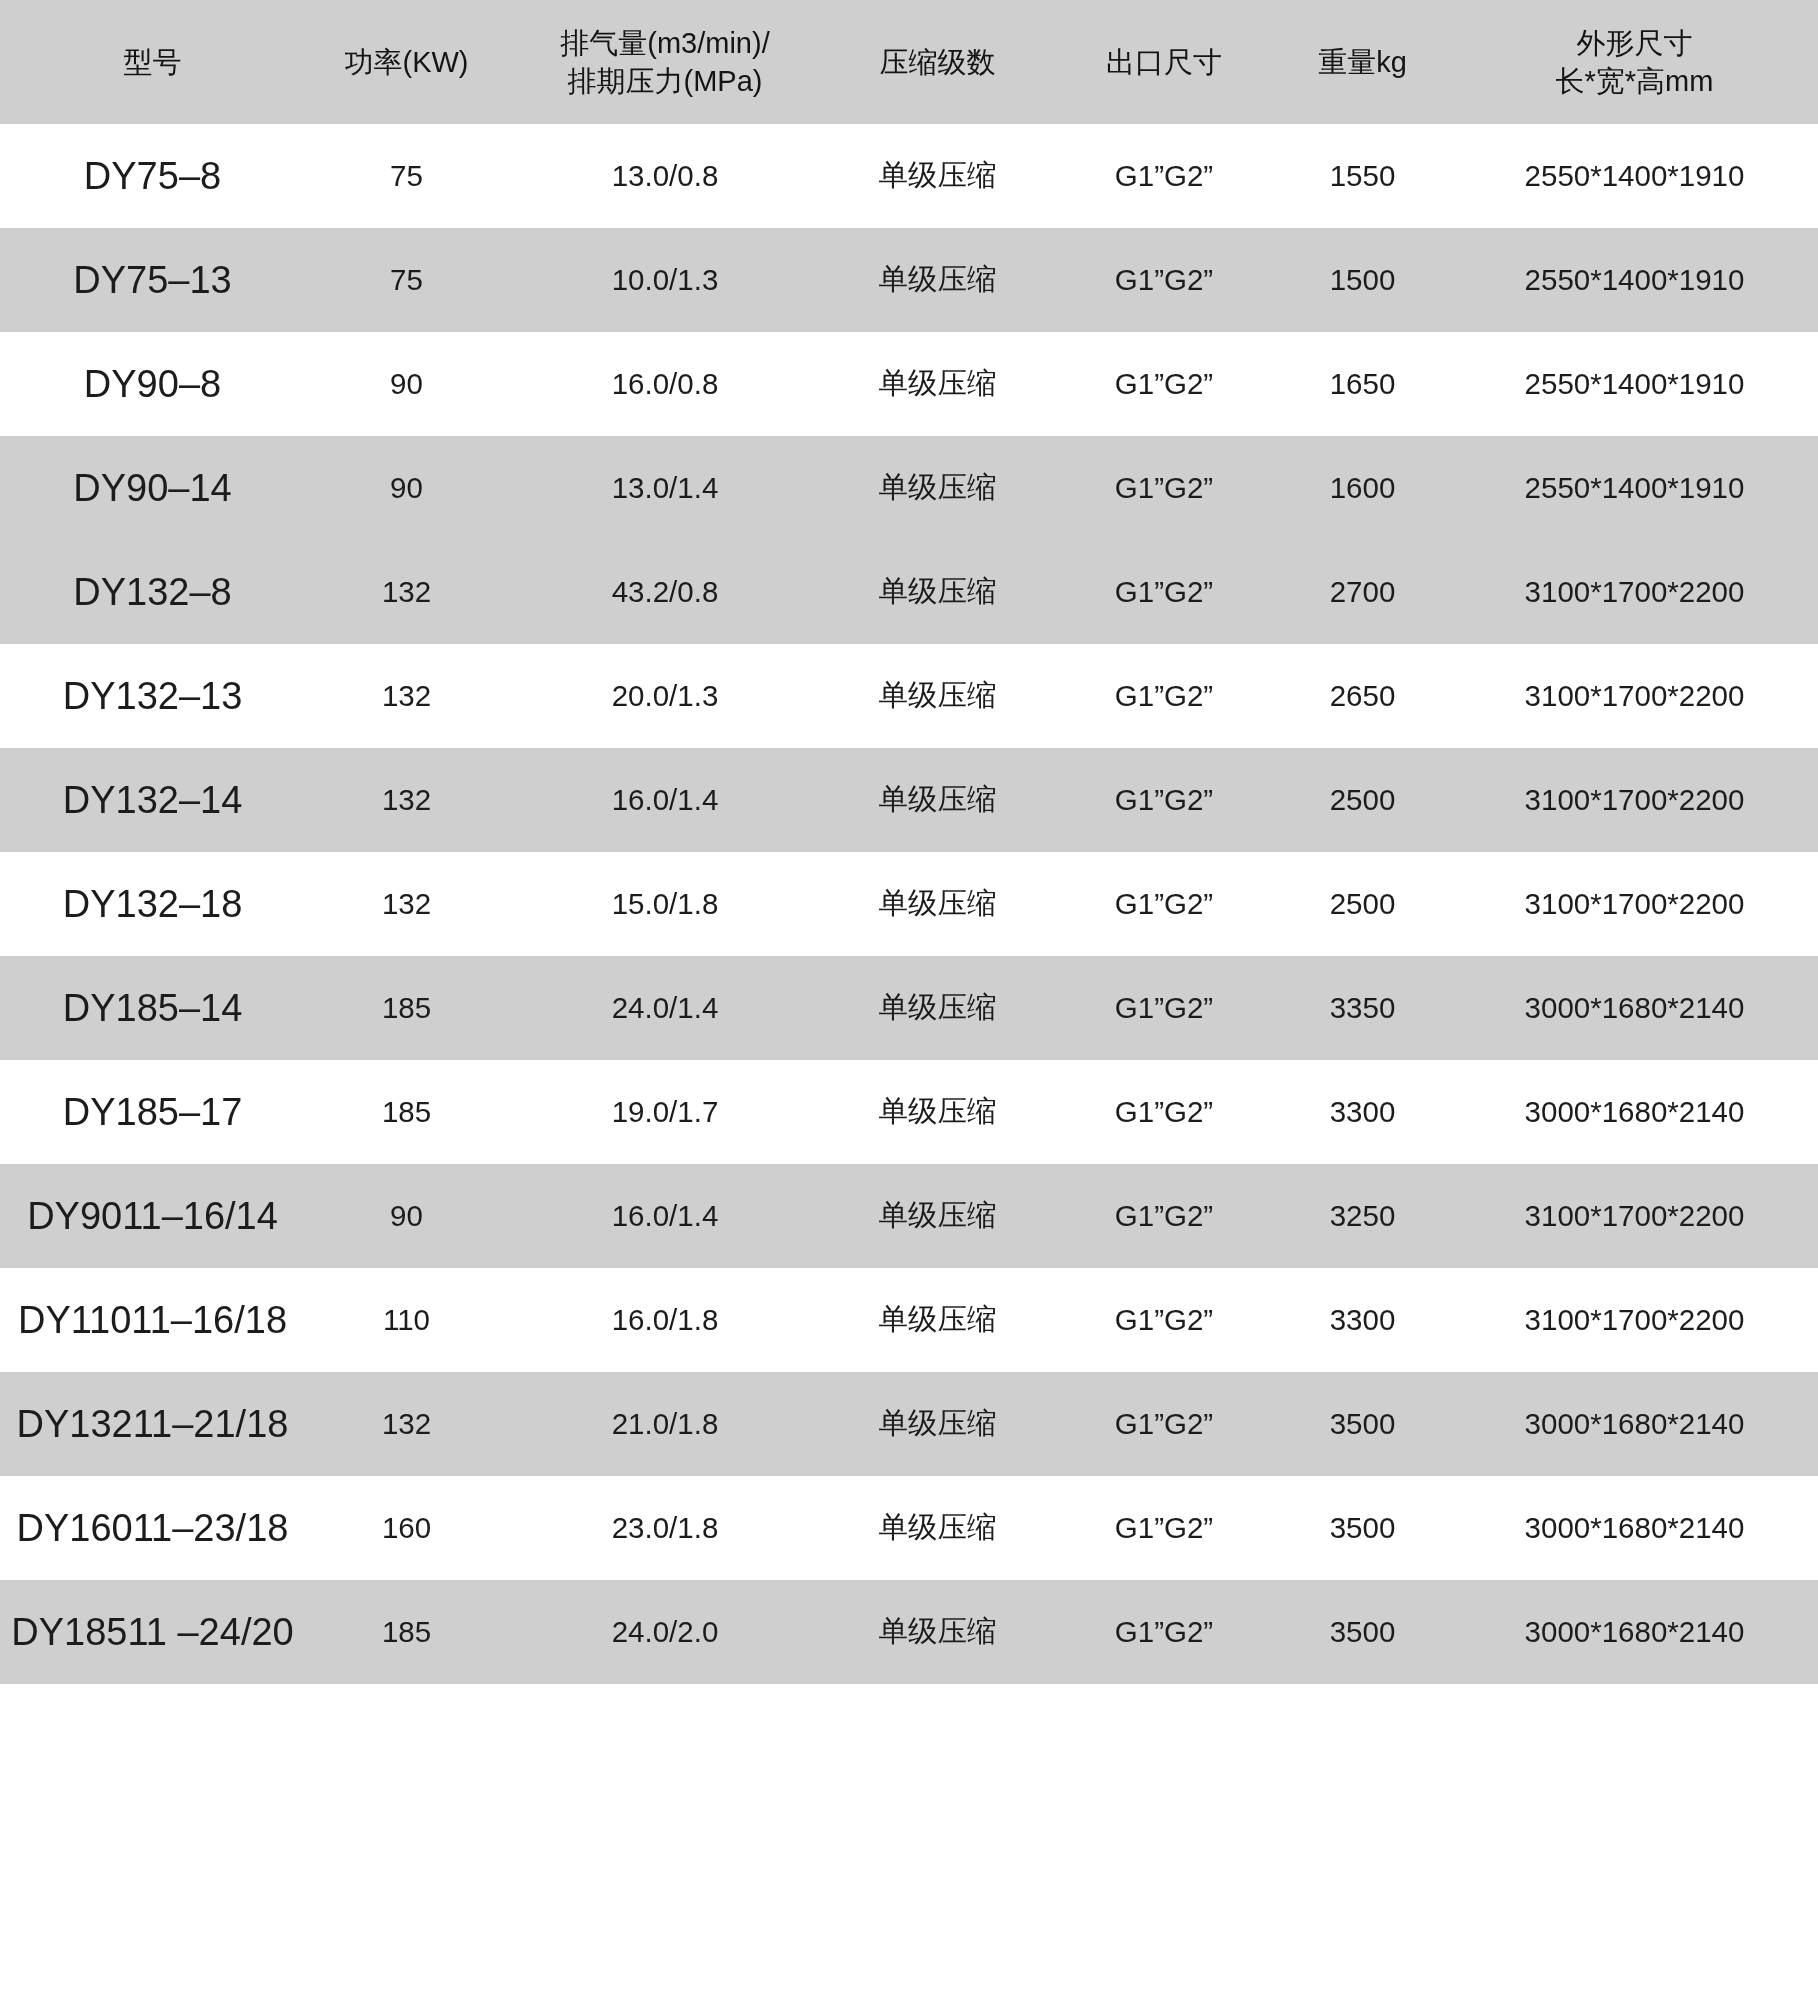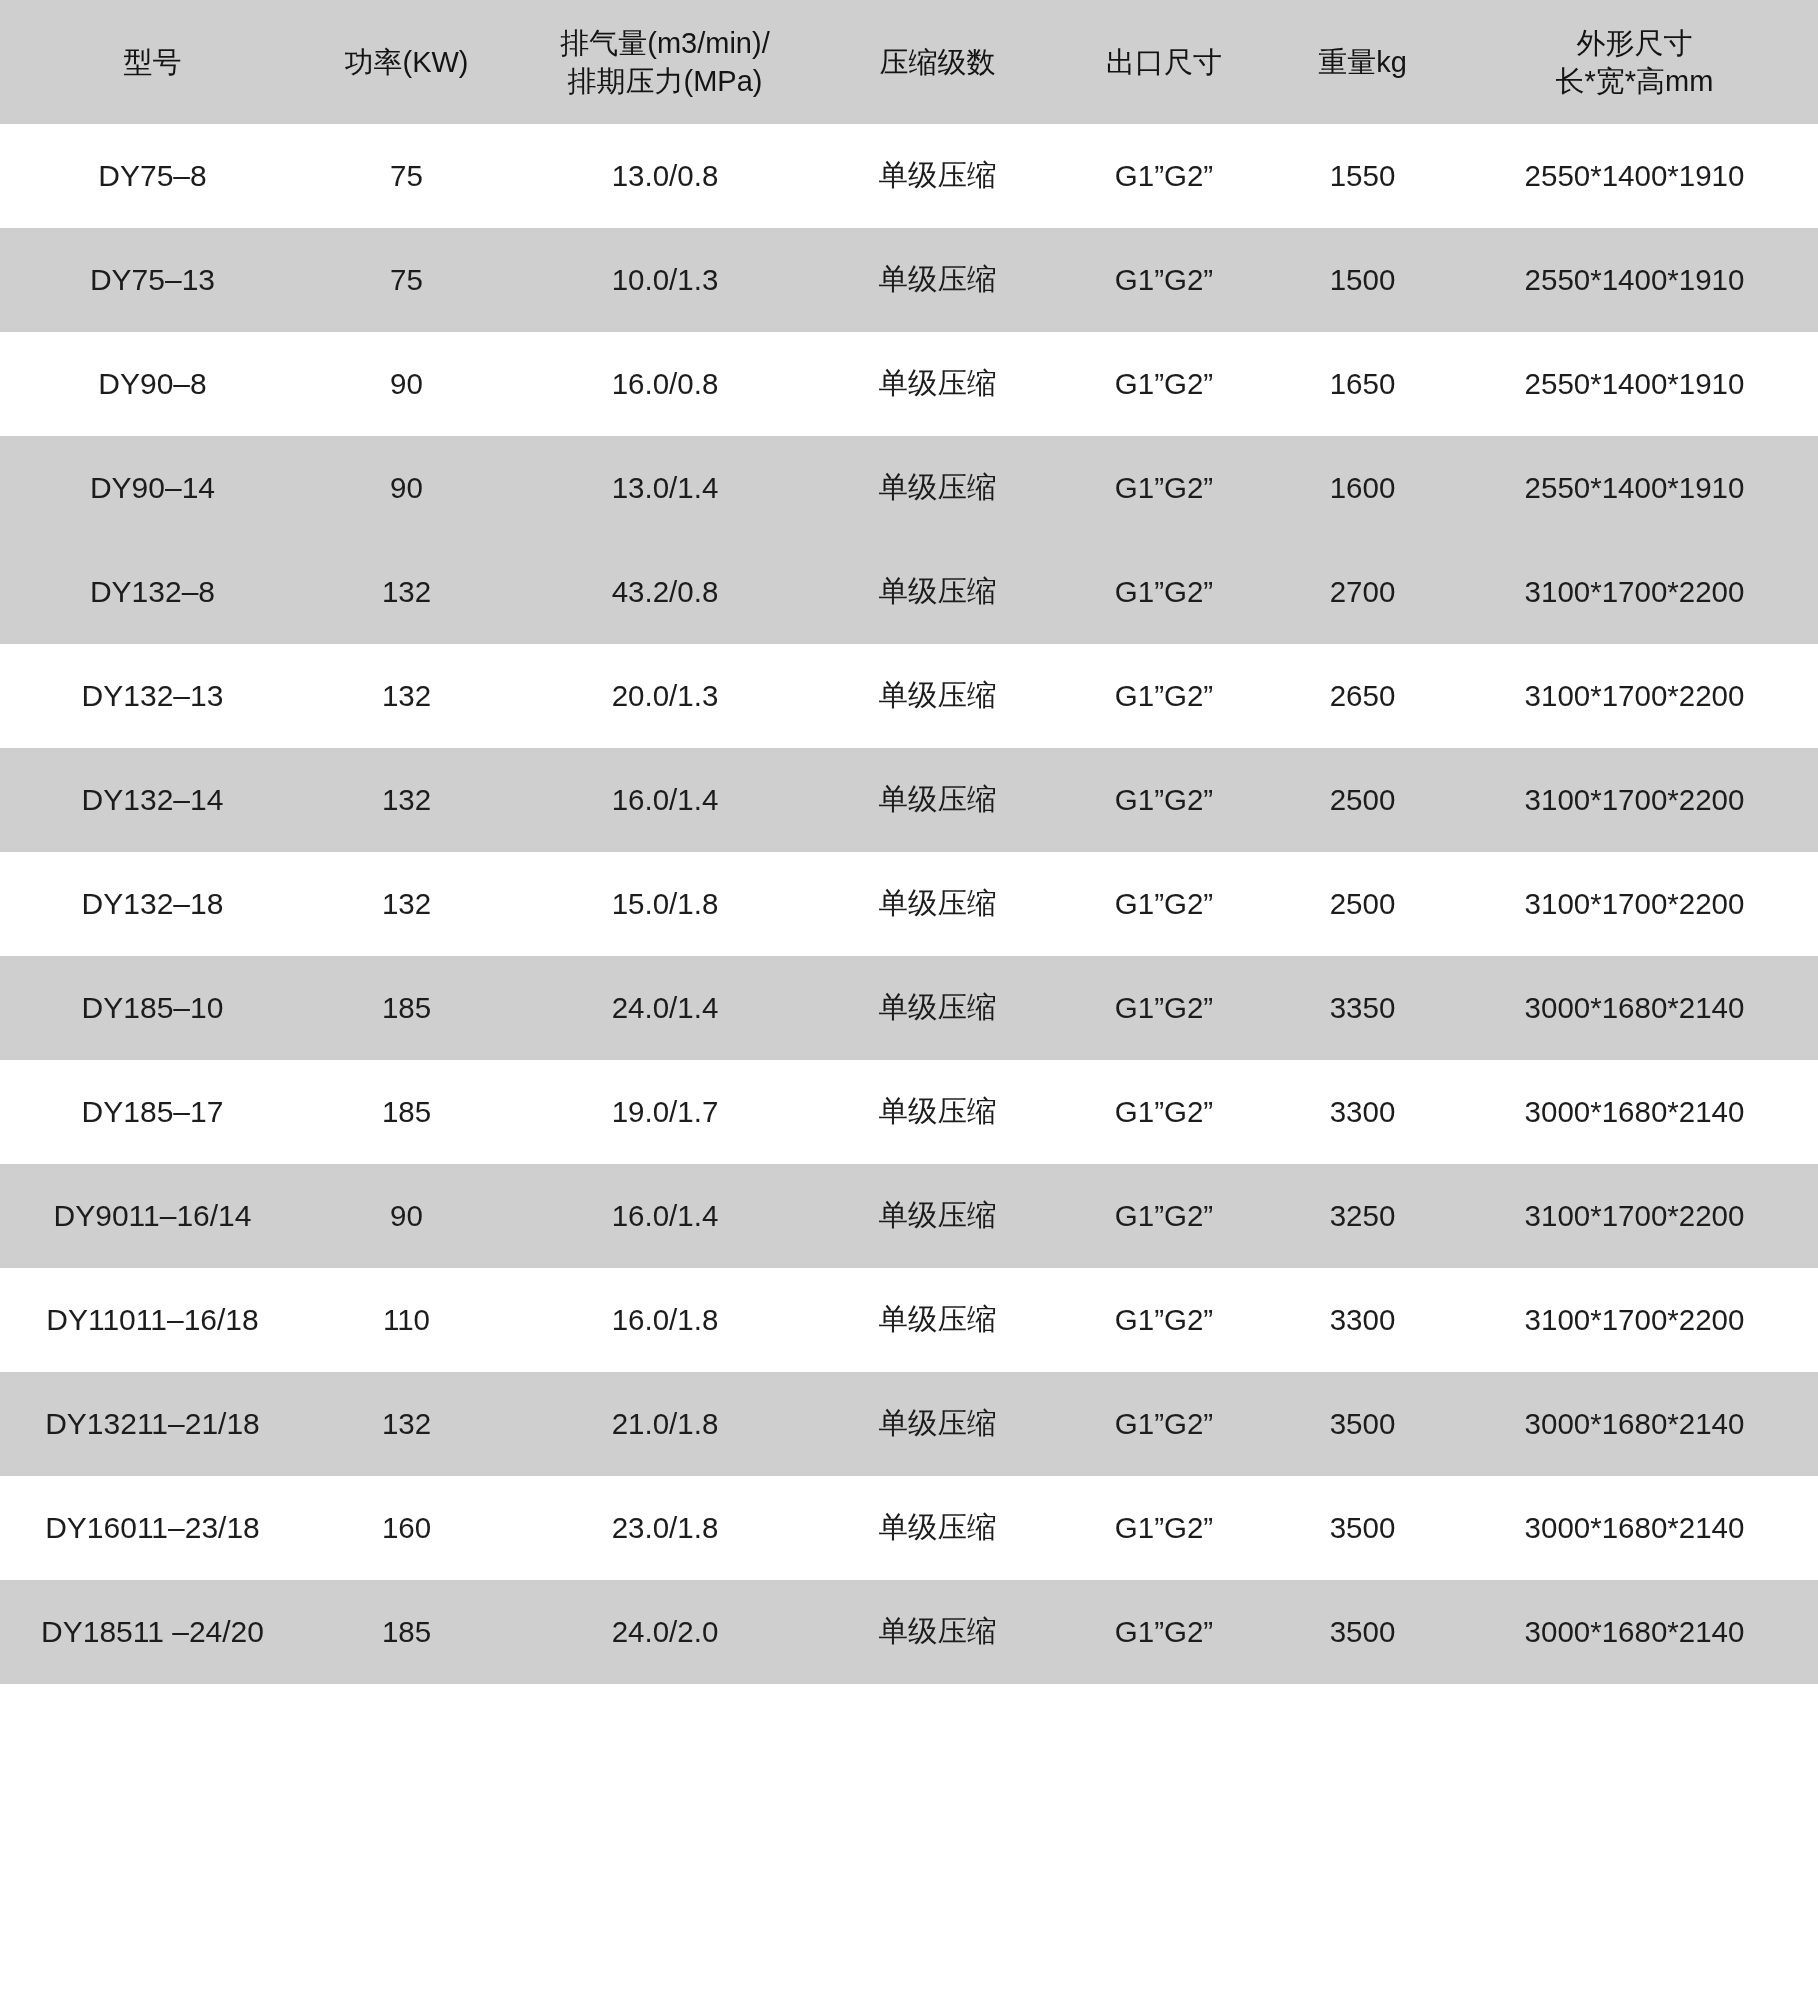--- a/index.html
+++ b/index.html
@@ -45,21 +45,21 @@
     font-size: 29.5px;
     text-align: center;
     vertical-align: middle;
     height: 104px;
     padding: 0 3.7px;
     white-space: nowrap;
     color: #1c1c1c;
   }
   tbody tr.odd td { background: #ffffff; }
   tbody tr.even td { background: #cfcfcf; }
-  tbody tr td.model { font-size: 30px; }
+  tbody tr td.model { font-size: 38px; }
 </style>
 </head>
 <body>
 
 <table class="spec-table">
   <colgroup>
     <col class="c0">
       <col class="c1">
       <col class="c2">
       <col class="c3">
@@ -161,21 +161,21 @@
       <tr class="odd">
         <td class="model">DY132–18</td>
         <td>132</td>
         <td>15.0/1.8</td>
         <td>单级压缩</td>
         <td>G1”G2”</td>
         <td>2500</td>
         <td>3100*1700*2200</td>
       </tr>
       <tr class="even">
-        <td class="model">DY185–10</td>
+        <td class="model">DY185–14</td>
         <td>185</td>
         <td>24.0/1.4</td>
         <td>单级压缩</td>
         <td>G1”G2”</td>
         <td>3350</td>
         <td>3000*1680*2140</td>
       </tr>
       <tr class="odd">
         <td class="model">DY185–17</td>
         <td>185</td>

